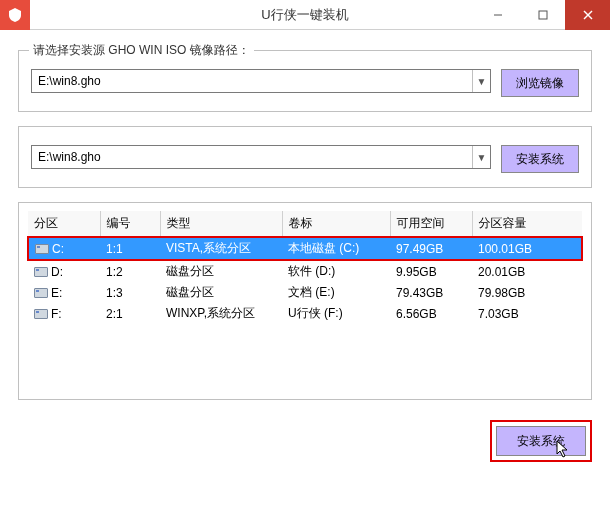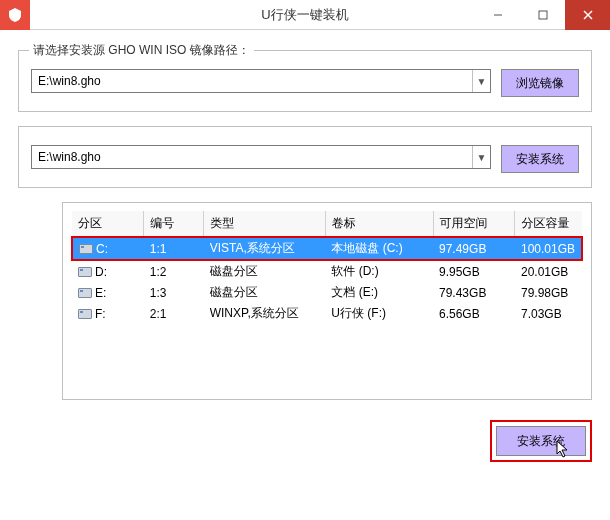--- a/index.html
+++ b/index.html
@@ -13,21 +13,21 @@
 .titlebar .ctrl.close { background: #c0392b; color: #fff; }
 .titlebar .ctrl.min { color: #666; }
 .content { padding: 12px 18px; }
 .fieldset { border: 1px solid #c0c0c0; padding: 18px 12px 14px; margin-bottom: 14px; position: relative; margin-top: 8px; }
 .fieldset .legend { position: absolute; top: -9px; left: 10px; background: #fff; padding: 0 4px; color: #333; }
 .row { display: flex; gap: 10px; align-items: flex-start; }
 .combo { flex: 1; height: 24px; border: 1px solid #7a7a7a; background: #fff; display: flex; align-items: center; position: relative; }
 .combo .val { padding: 0 6px; flex: 1; color: #000; }
 .combo .arrow { width: 18px; height: 22px; display: flex; align-items: center; justify-content: center; border-left: 1px solid #c0c0c0; color: #555; font-size: 10px; }
 .btn { height: 28px; min-width: 78px; border: 1px solid #888; background: #c4b5fd; padding: 0 12px; cursor: pointer; font-family: inherit; font-size: 12px; }
-.table-wrap { border: 1px solid #c0c0c0; padding: 8px; height: 198px; margin-left: 44px; }
+.table-wrap { border: 1px solid #c0c0c0; padding: 8px; height: 198px; }
 .grid { width: 100%; border-collapse: collapse; }
 .grid th { text-align: left; font-weight: normal; border-bottom: 1px solid #888; border-right: 1px solid #d0d0d0; padding: 4px 6px; background: #f8f8f8; }
 .grid th:last-child { border-right: none; }
 .grid td { padding: 2px 6px; }
 .grid tr.sel td { background: #3399ff; color: #fff; }
 .redbox { border: 2px solid #e00000; }
 .drive-icon { display: inline-block; width: 14px; height: 10px; margin-right: 3px; vertical-align: middle; position: relative; }
 .drive-icon::before { content: ""; position: absolute; inset: 0; background: #d0d8e0; border: 1px solid #7a8aa0; border-radius: 1px; }
 .drive-icon::after { content: ""; position: absolute; left: 2px; top: 2px; width: 3px; height: 2px; background: #6688cc; }
 .footer { display: flex; justify-content: flex-end; padding: 8px 18px 0; }

